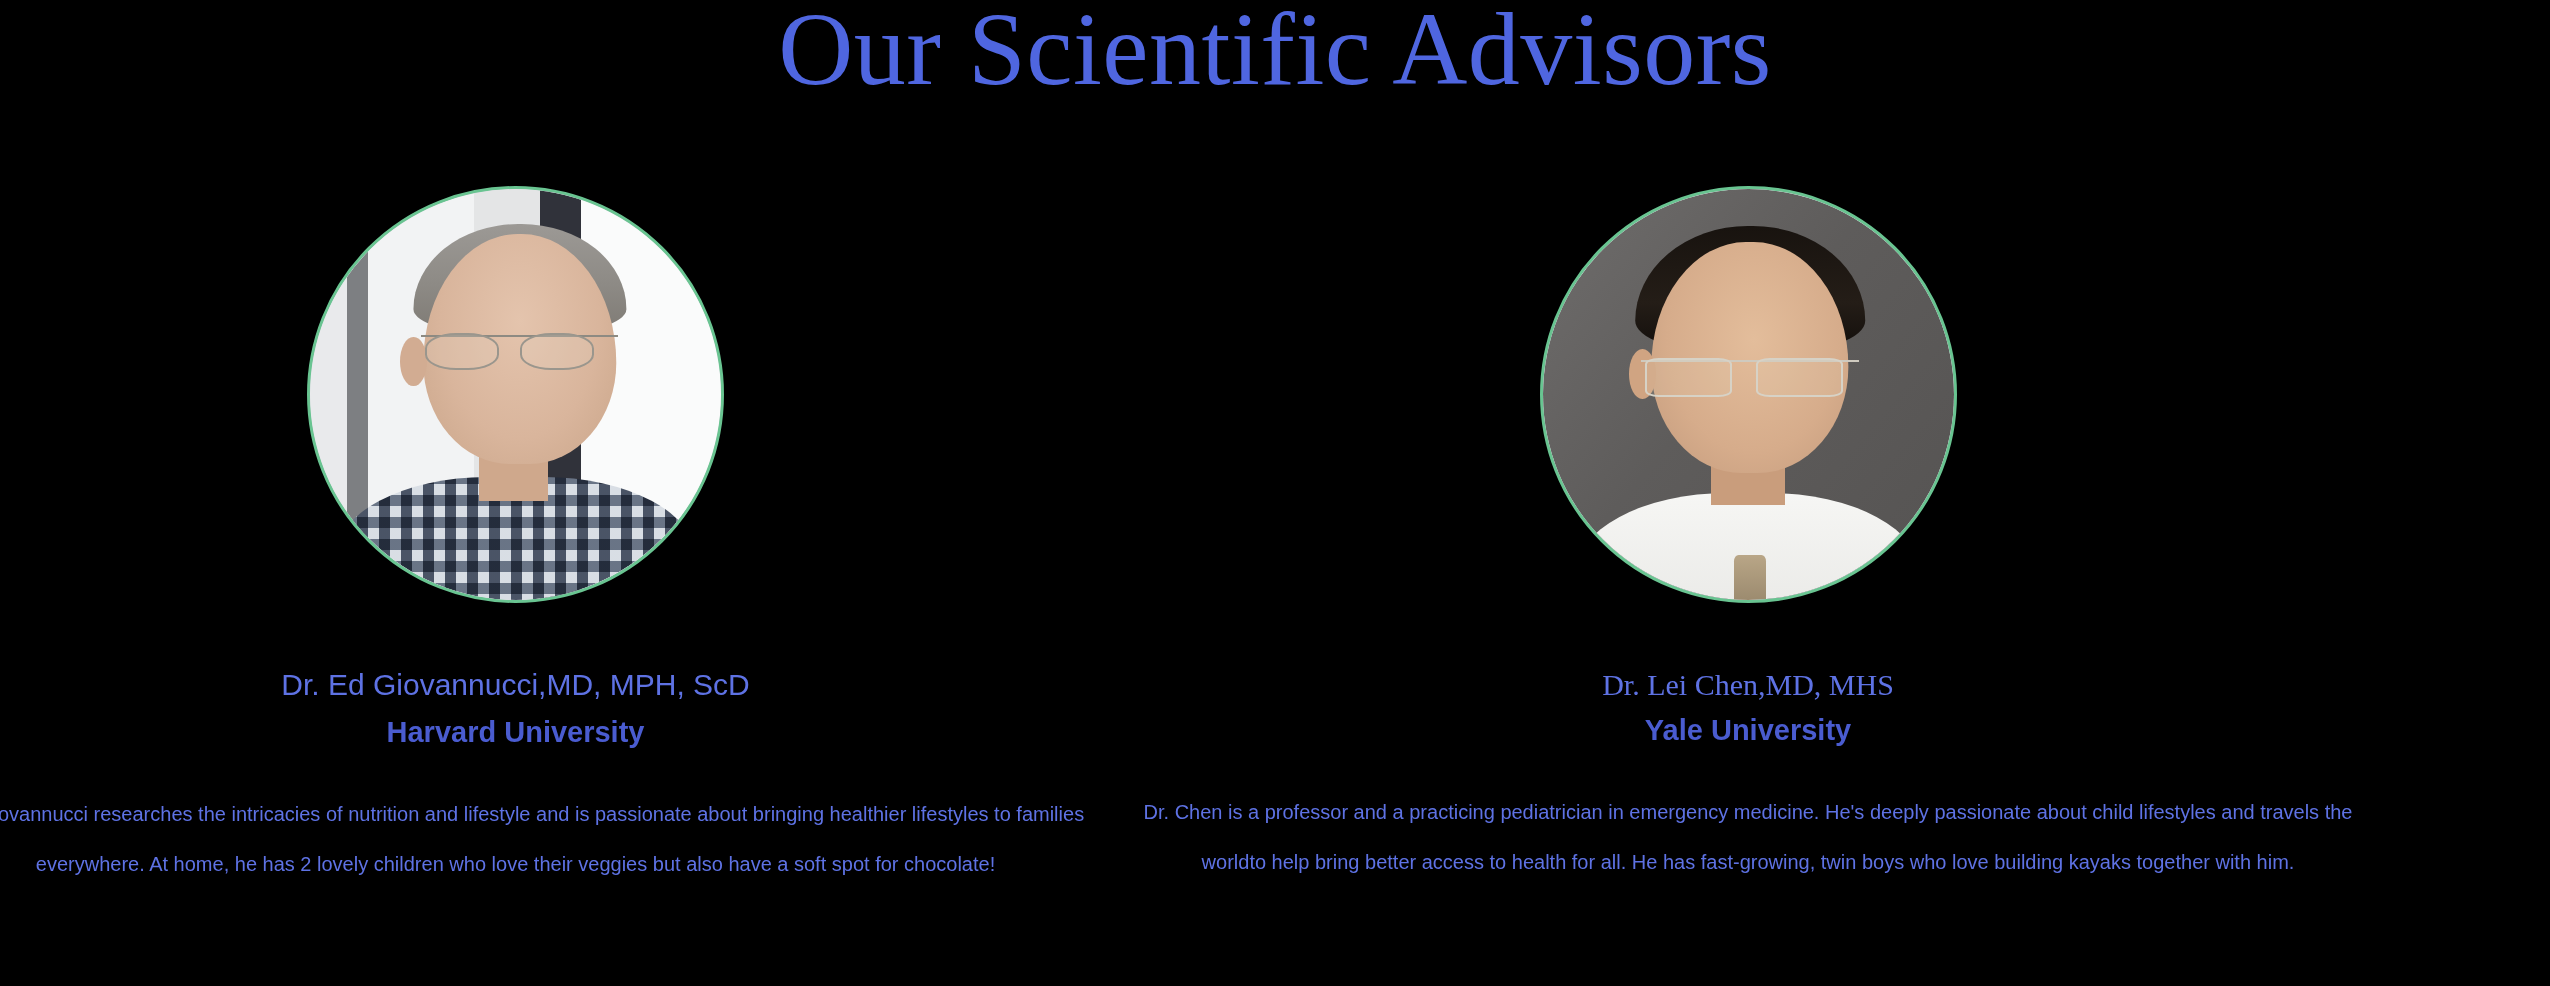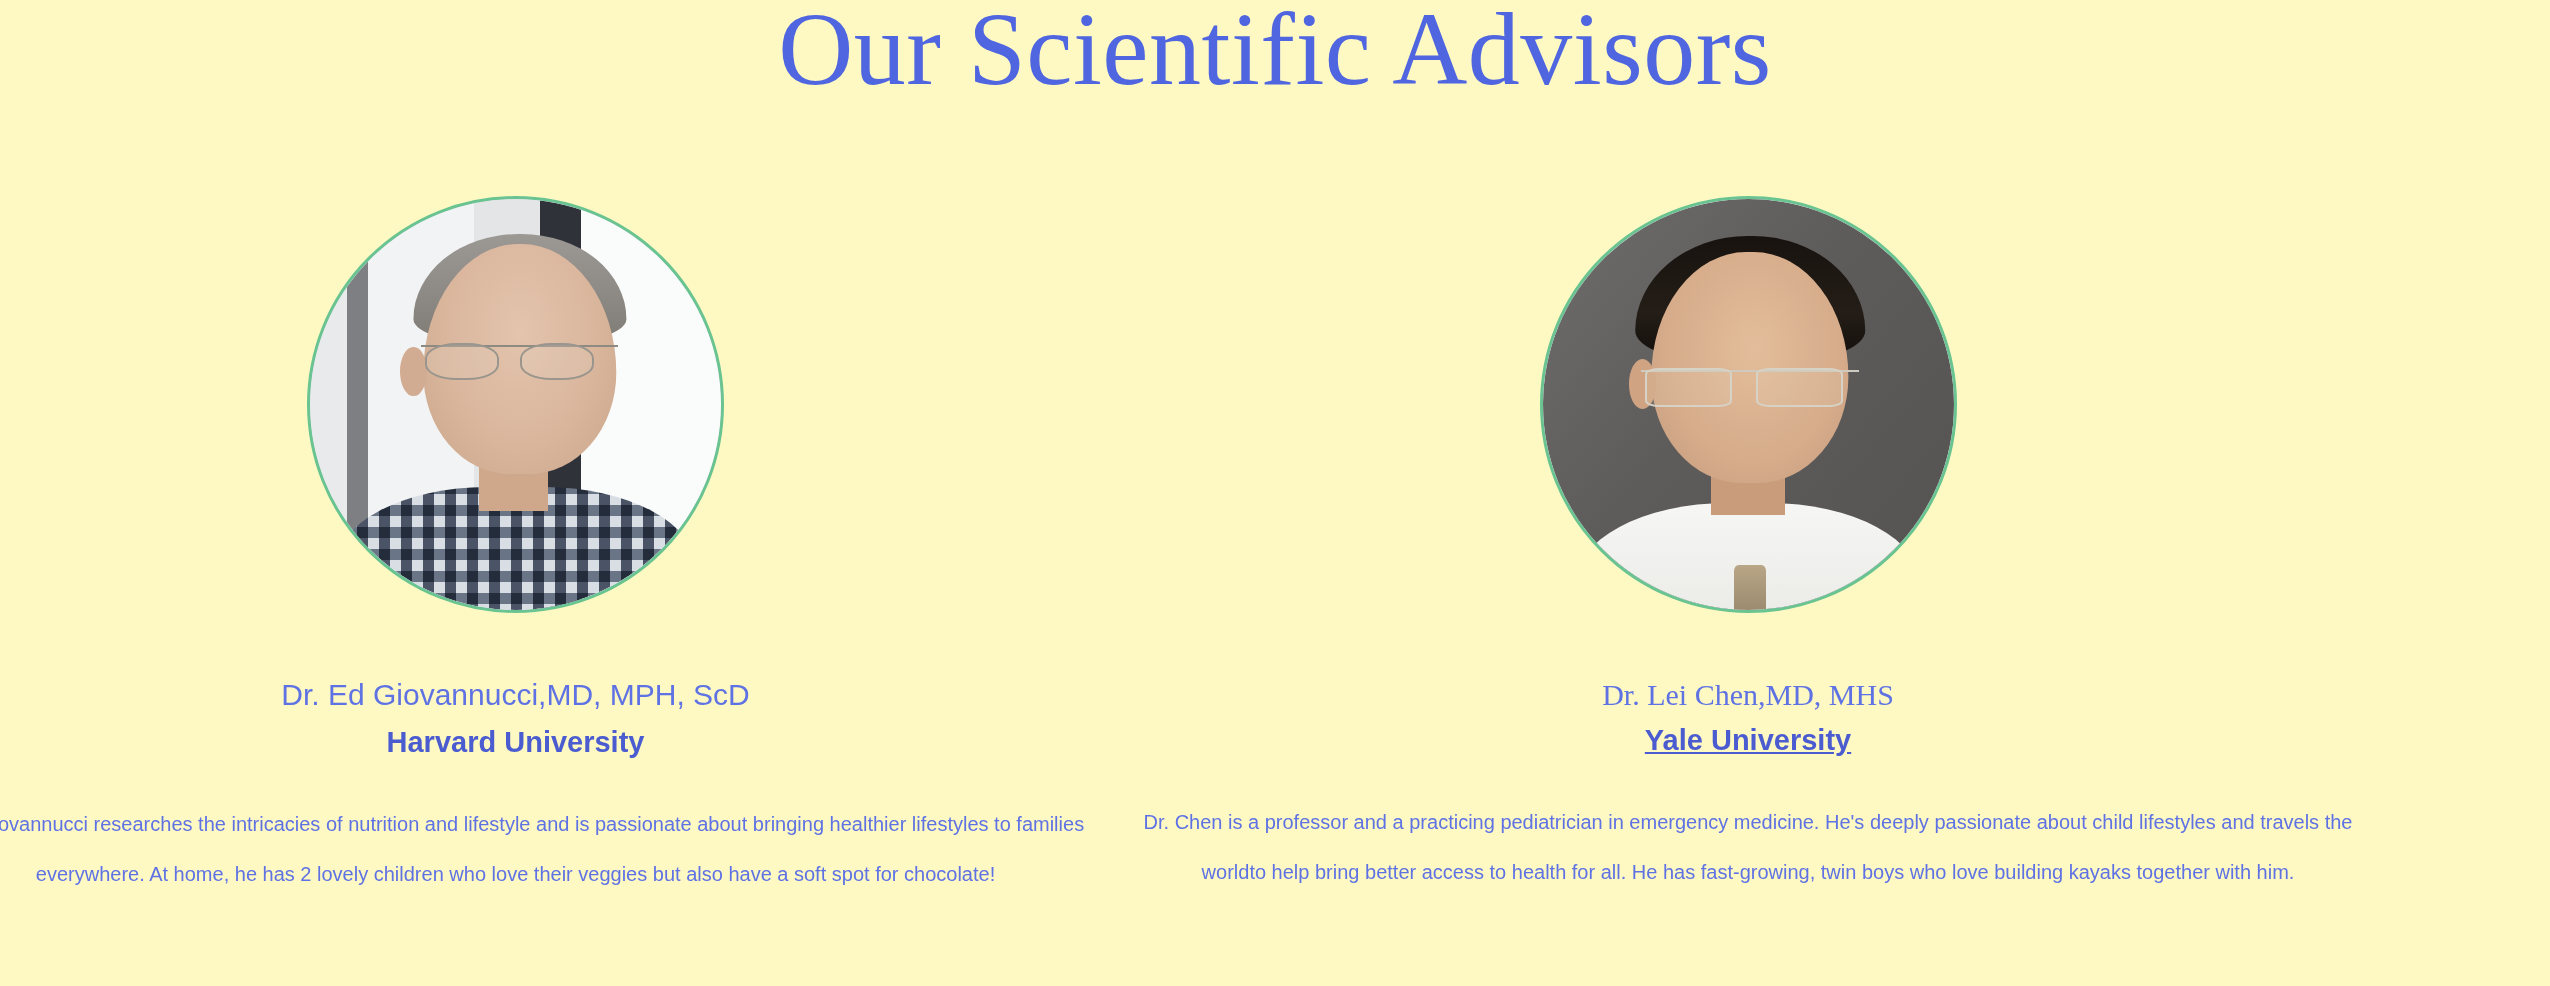--- a/index.html
+++ b/index.html
@@ -37,21 +37,21 @@
     font-weight: 400;
     color: #4f66e0;
     letter-spacing: 0.5px;
     white-space: nowrap;
   }
 
   
   .advisors {
     position: absolute;
     left: 0;
-    top: 196px;
+    top: 186px;
     width: 2276px;
     display: flex;
     flex-direction: row;
     align-items: flex-start;
     justify-content: center;
   }
 
   .advisor {
     width: 1275px;
     display: flex;
@@ -240,21 +240,21 @@
     font-weight: 400;
     color: #5e72e4;
     text-align: center;
   }
 
   .advisor-2 .bio { width: 1245px; }
 </style>
 </head>
 <body style="background: rgb(239, 247, 252);">
 
-<div class="page" style="background: #fef9c3;">
+<div class="page" style="background: #000000;">
 
   <h1 class="section-title" style="color: rgb(79, 102, 224);">Our Scientific Advisors</h1>
 
   <div class="advisors">
 
     <div class="advisor advisor-1">
 
       <div class="avatar" style="border-color: rgb(105, 196, 145);">
         <div class="photo photo-1">
           <div class="p1-shirt"></div>
@@ -286,19 +286,19 @@
           <div class="p2-head"></div>
           <div class="p2-ear"></div>
           <div class="p2-glass"></div>
           <div class="p2-lens-l"></div>
           <div class="p2-lens-r"></div>
         </div>
       </div>
 
       <div class="name" style="color: rgb(94, 114, 228); font-family: Liberation Serif, serif;">Dr. Lei Chen,MD, MHS</div>
 
-      <div class="university" style="color: rgb(74, 92, 208); text-decoration: underline;">Yale University</div>
+      <div class="university" style="color: rgb(74, 92, 208);">Yale University</div>
 
       <div class="bio" style="color: rgb(94, 114, 228);">Dr. Chen is a professor and a practicing pediatrician in emergency medicine. He's deeply passionate about child lifestyles and travels the worldto help bring better access to health for all. He has fast-growing, twin boys who love building kayaks together with him.</div>
     </div>
 
   </div>
 </div>
 
 </body></html>

